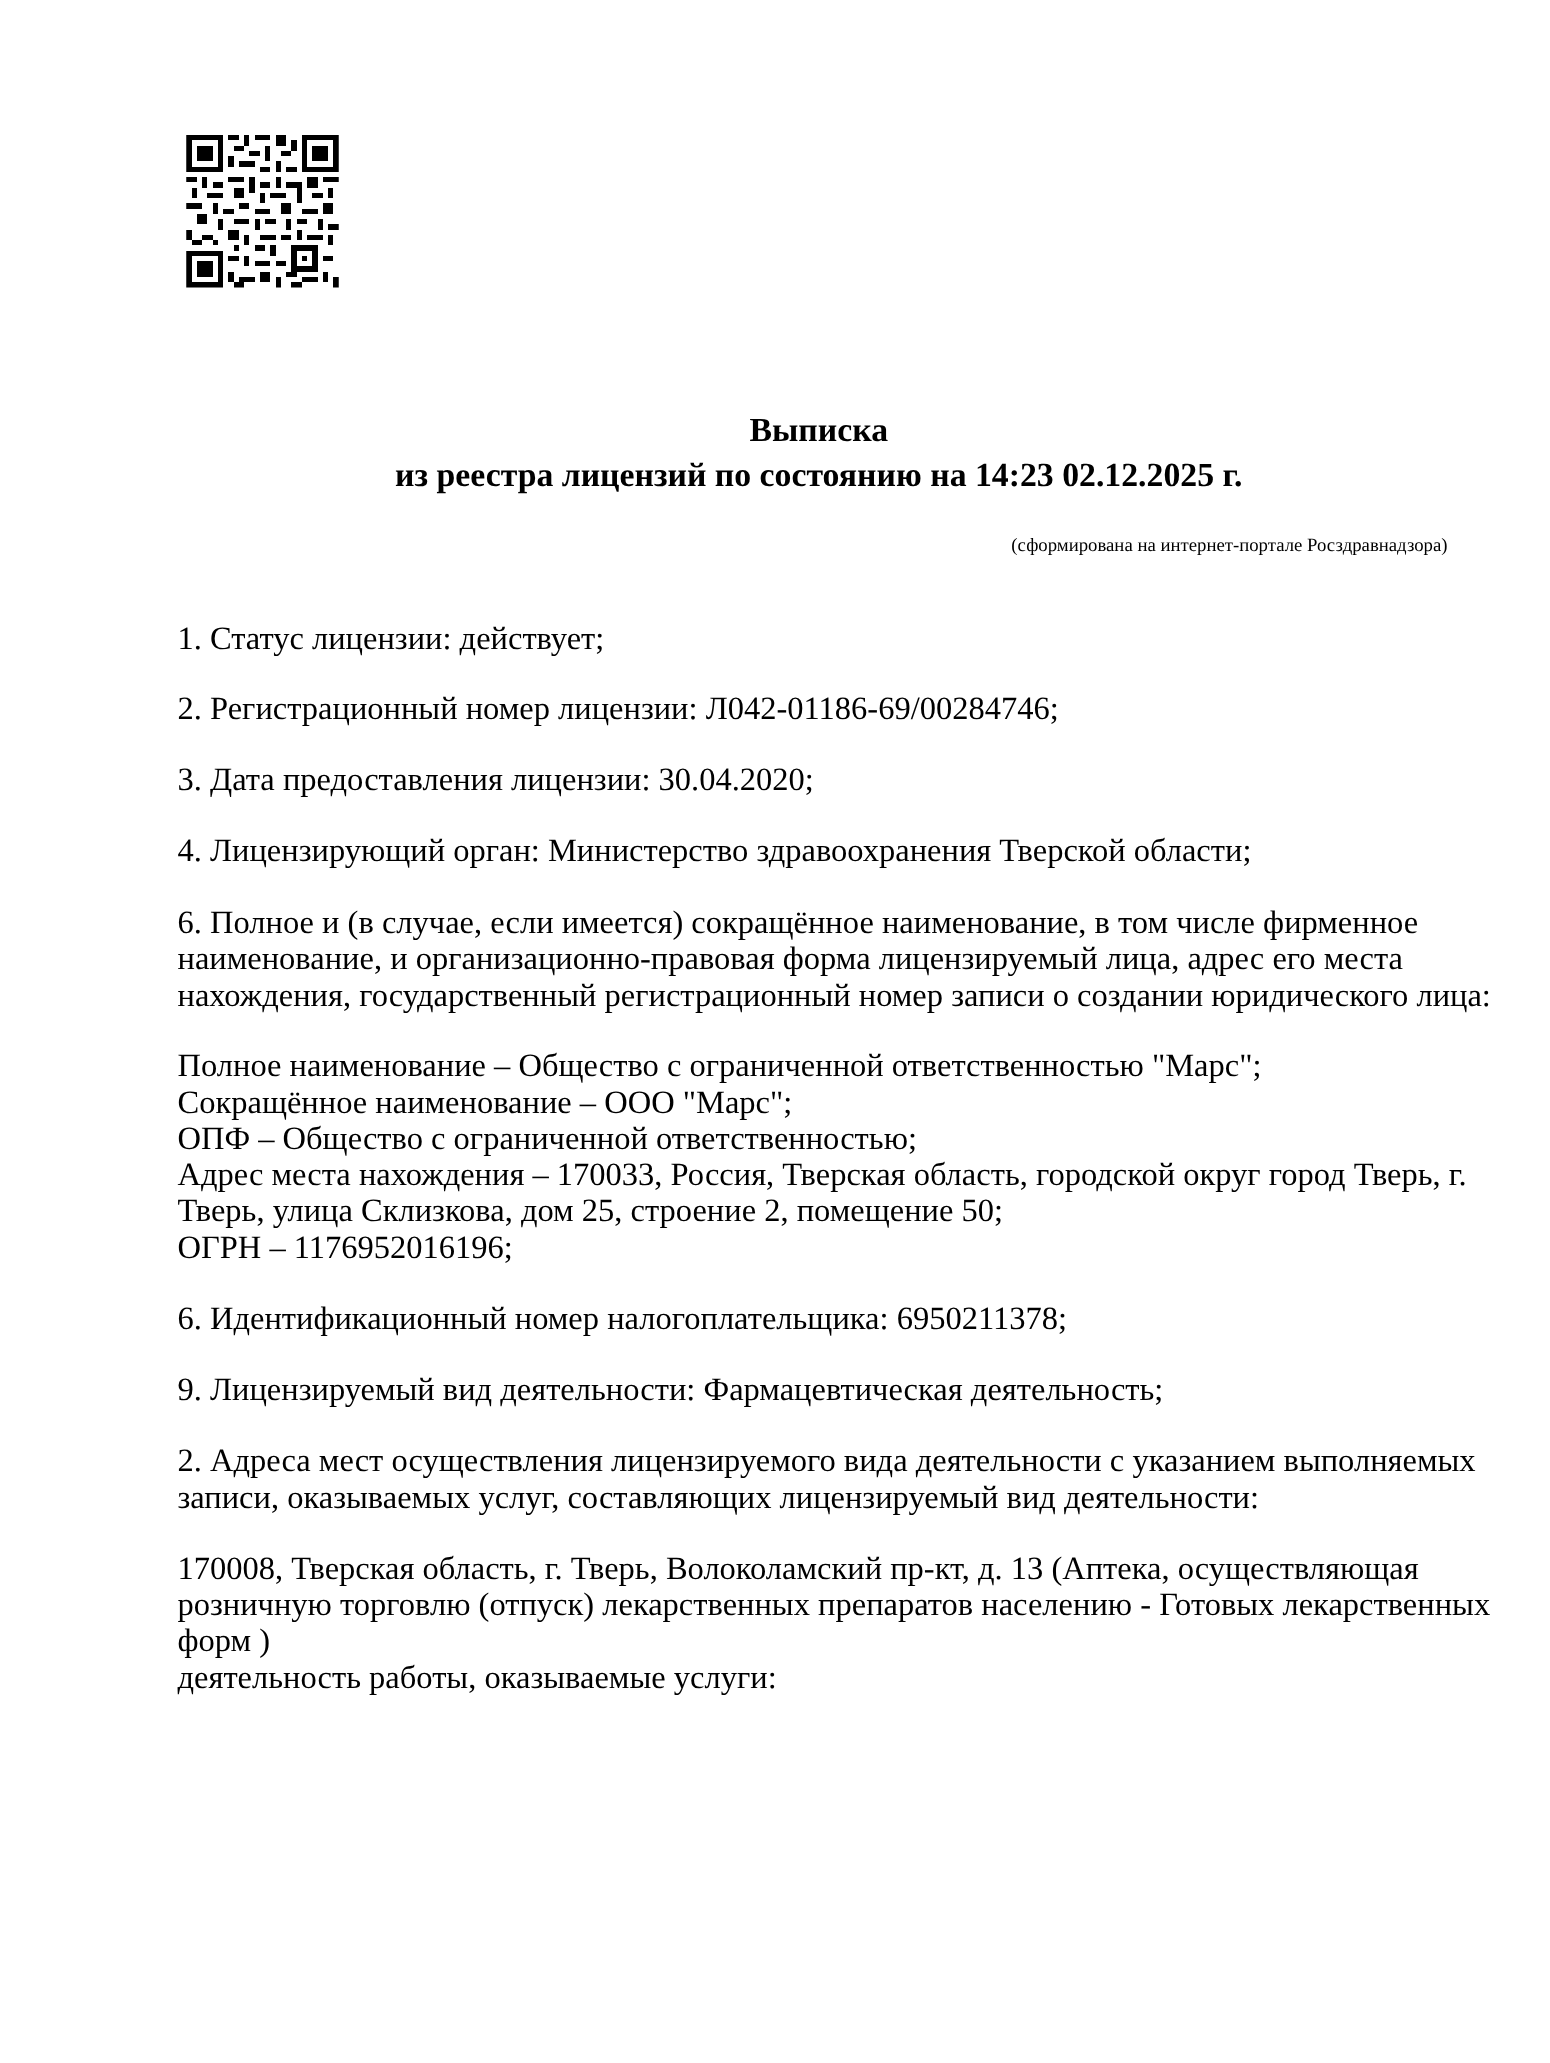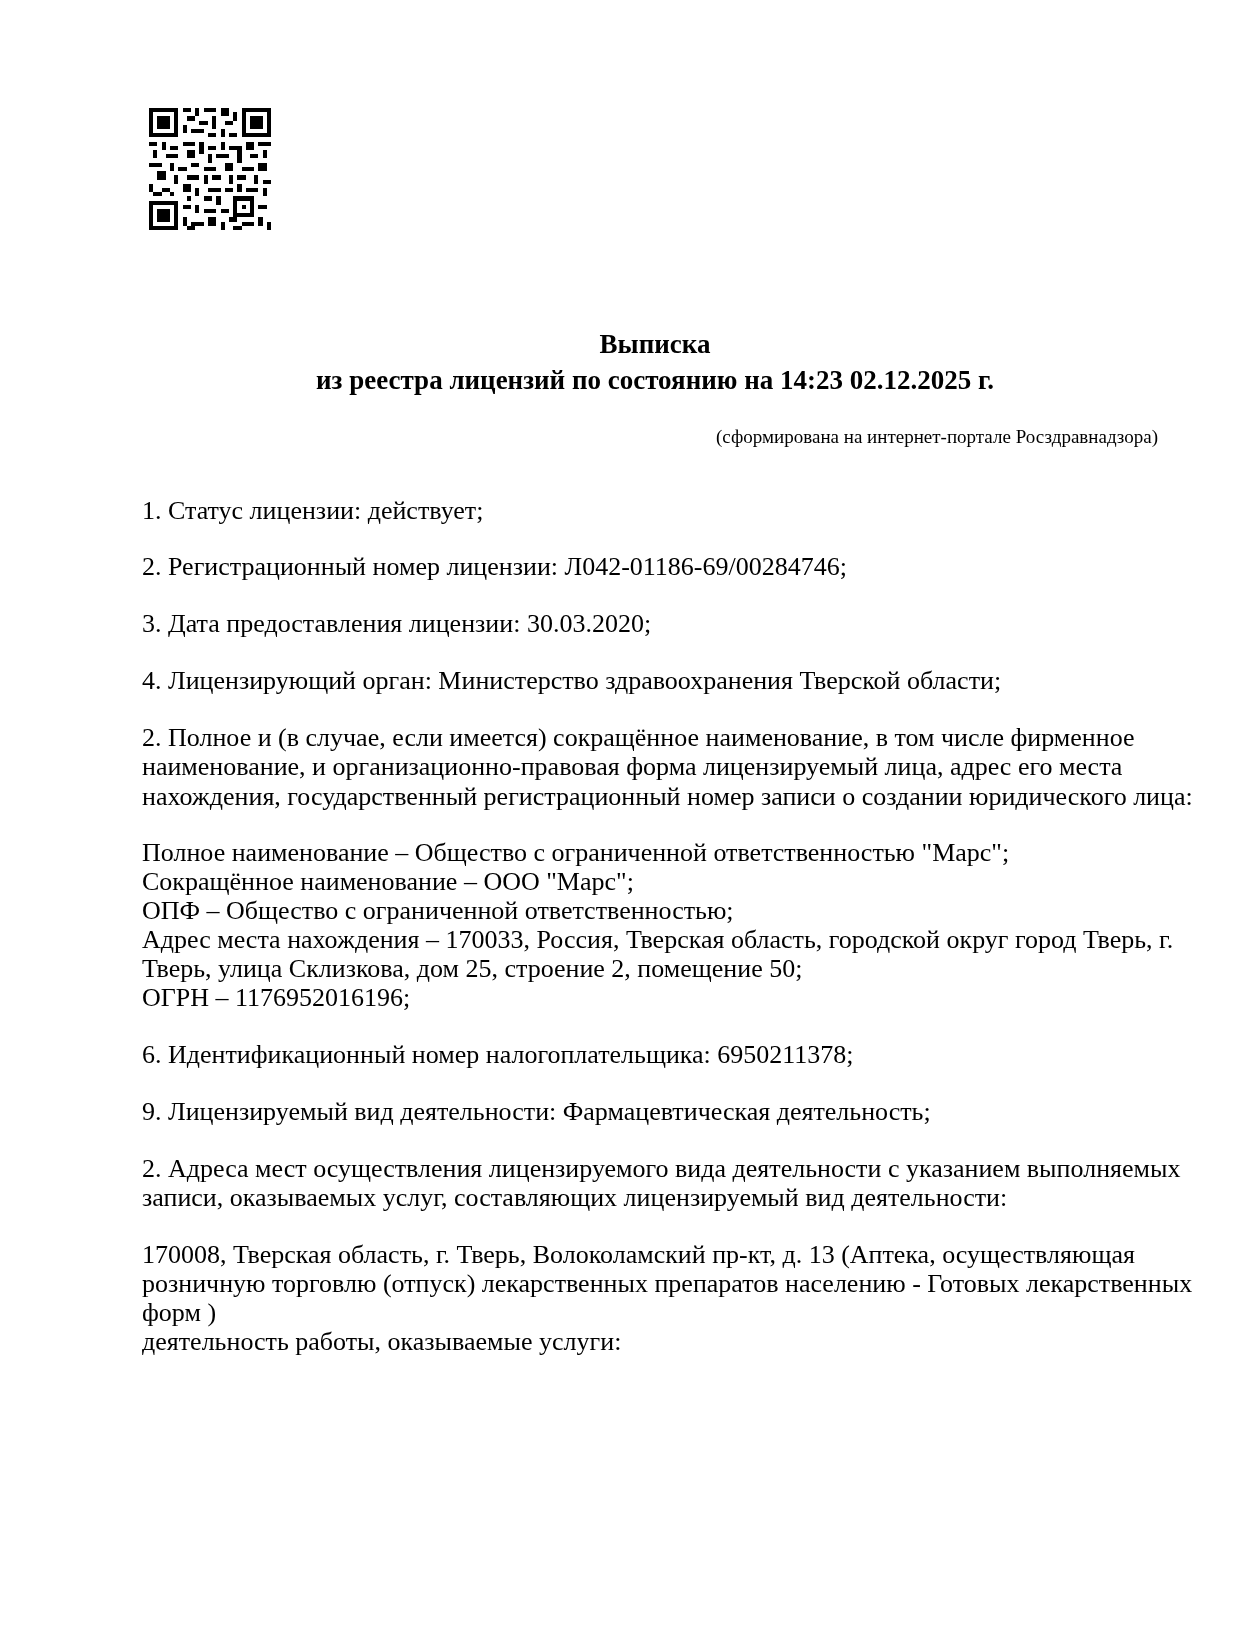--- a/index.html
+++ b/index.html
@@ -31,21 +31,21 @@
     font-weight: bold;
     font-size: 27px;
     line-height: 36px;
   }
   .title-1 { top: 326px; }
   .title-2 { top: 362px; }
   .subtitle {
     position: absolute;
     right: 82px;
     top: 426px;
-    font-size: 19px;
+    font-size: 15px;
     line-height: 22px;
   }
   .line {
     position: absolute;
     left: 142px;
     font-size: 26px;
     line-height: 29.5px;
     white-space: nowrap;
   }
 </style>
@@ -151,24 +151,24 @@
     </g>
   </svg>
 </div>
 
 <div class="title title-1">Выписка</div>
 <div class="title title-2">из реестра лицензий по состоянию на 14:23 02.12.2025 г.</div>
 <div class="subtitle">(сформирована на интернет-портале Росздравнадзора)</div>
 
 <div class="line" style="top:496px">1. Статус лицензии: действует;</div>
 <div class="line" style="top:552px">2. Регистрационный номер лицензии: Л042-01186-69/00284746;</div>
-<div class="line" style="top:609px">3. Дата предоставления лицензии: 30.03.2020;</div>
+<div class="line" style="top:609px">3. Дата предоставления лицензии: 30.04.2020;</div>
 <div class="line" style="top:666px">4. Лицензирующий орган: Министерство здравоохранения Тверской области;</div>
 
-<div class="line" style="top:723px">2. Полное и (в случае, если имеется) сокращённое наименование, в том числе фирменное</div>
+<div class="line" style="top:723px">6. Полное и (в случае, если имеется) сокращённое наименование, в том числе фирменное</div>
 <div class="line" style="top:752px">наименование, и организационно-правовая форма лицензируемый лица, адрес его места</div>
 <div class="line" style="top:782px">нахождения, государственный регистрационный номер записи о создании юридического лица:</div>
 
 <div class="line" style="top:838px">Полное наименование – Общество с ограниченной ответственностью "Марс";</div>
 <div class="line" style="top:867px">Сокращённое наименование – ООО "Марс";</div>
 <div class="line" style="top:896px">ОПФ – Общество с ограниченной ответственностью;</div>
 <div class="line" style="top:925px">Адрес места нахождения – 170033, Россия, Тверская область, городской округ город Тверь, г.</div>
 <div class="line" style="top:954px">Тверь, улица Склизкова, дом 25, строение 2, помещение 50;</div>
 <div class="line" style="top:983px">ОГРН – 1176952016196;</div>
 

